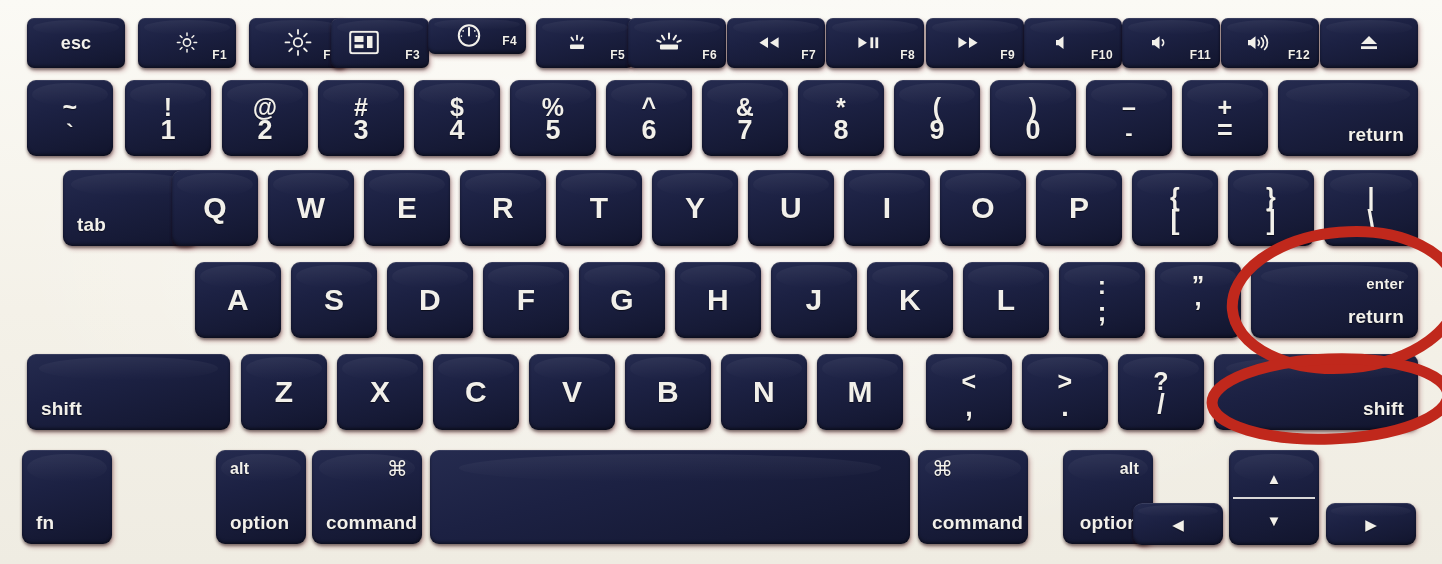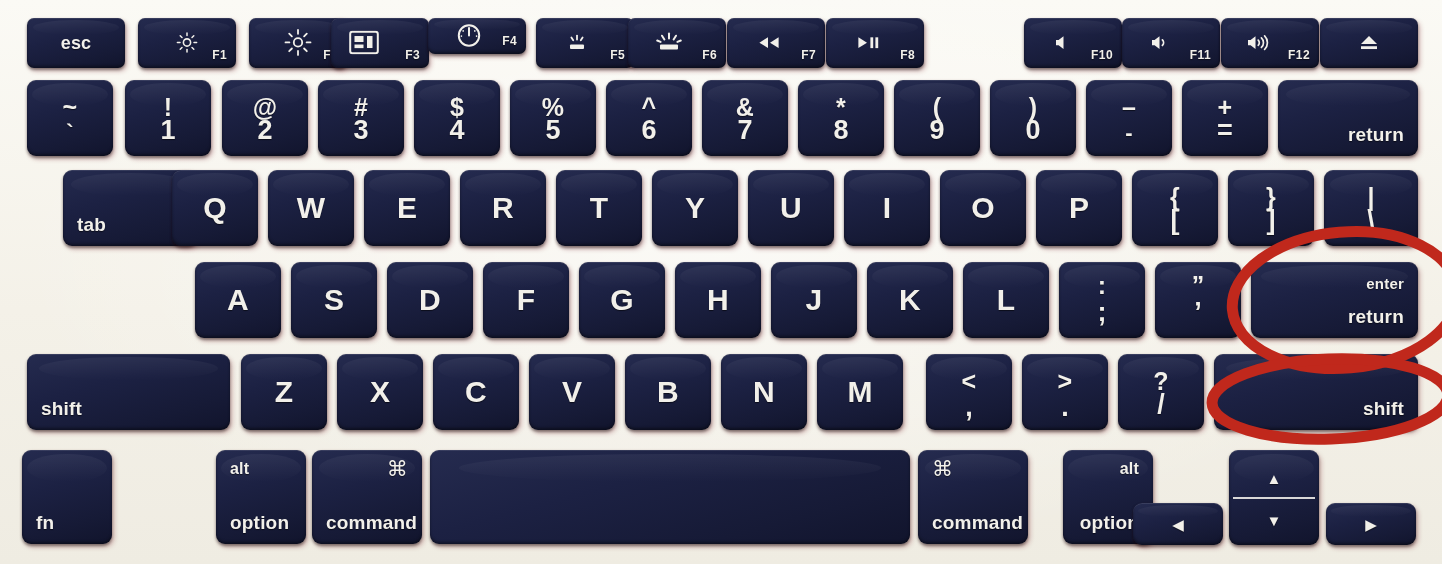--- a/index.html
+++ b/index.html
@@ -313,20 +313,29 @@
     <span class="lbl fn-icon" style="margin-right:14px;">
       <svg class="fnsvg" width="26" height="14" viewBox="0 0 26 14">
         <polygon points="3.4,1.6 3.4,12.4 12,7" fill="#f2f0ea"></polygon>
         <rect x="15.4" y="1.6" width="2.8" height="10.8" fill="#f2f0ea"></rect>
         <rect x="20.4" y="1.6" width="2.8" height="10.8" fill="#f2f0ea"></rect>
       </svg>
     </span>
     <span class="lbl fn-num">F8</span>
   </div>
 
+  <div class="key fnkey" style="left:926px; top:18px; width:98px; height:50px;">
+    <span class="lbl fn-icon" style="margin-right:14px;">
+      <svg class="fnsvg" width="26" height="14" viewBox="0 0 26 14">
+        <polygon points="3.4,1.6 3.4,12.4 12,7" fill="#f2f0ea"></polygon>
+        <polygon points="14,1.6 14,12.4 22.6,7" fill="#f2f0ea"></polygon>
+      </svg>
+    </span>
+    <span class="lbl fn-num">F9</span>
+  </div>
 
   <div class="key fnkey" style="left:1024px; top:18px; width:98px; height:50px;">
     <span class="lbl fn-icon" style="margin-right:22px;">
       <svg class="fnsvg" width="16" height="16" viewBox="0 0 16 16">
         <polygon points="9.5,1.6 9.5,14.4 4.6,10.6 2,10.6 2,5.4 4.6,5.4" fill="#f2f0ea"></polygon>
       </svg>
     </span>
     <span class="lbl fn-num">F10</span>
   </div>
 

